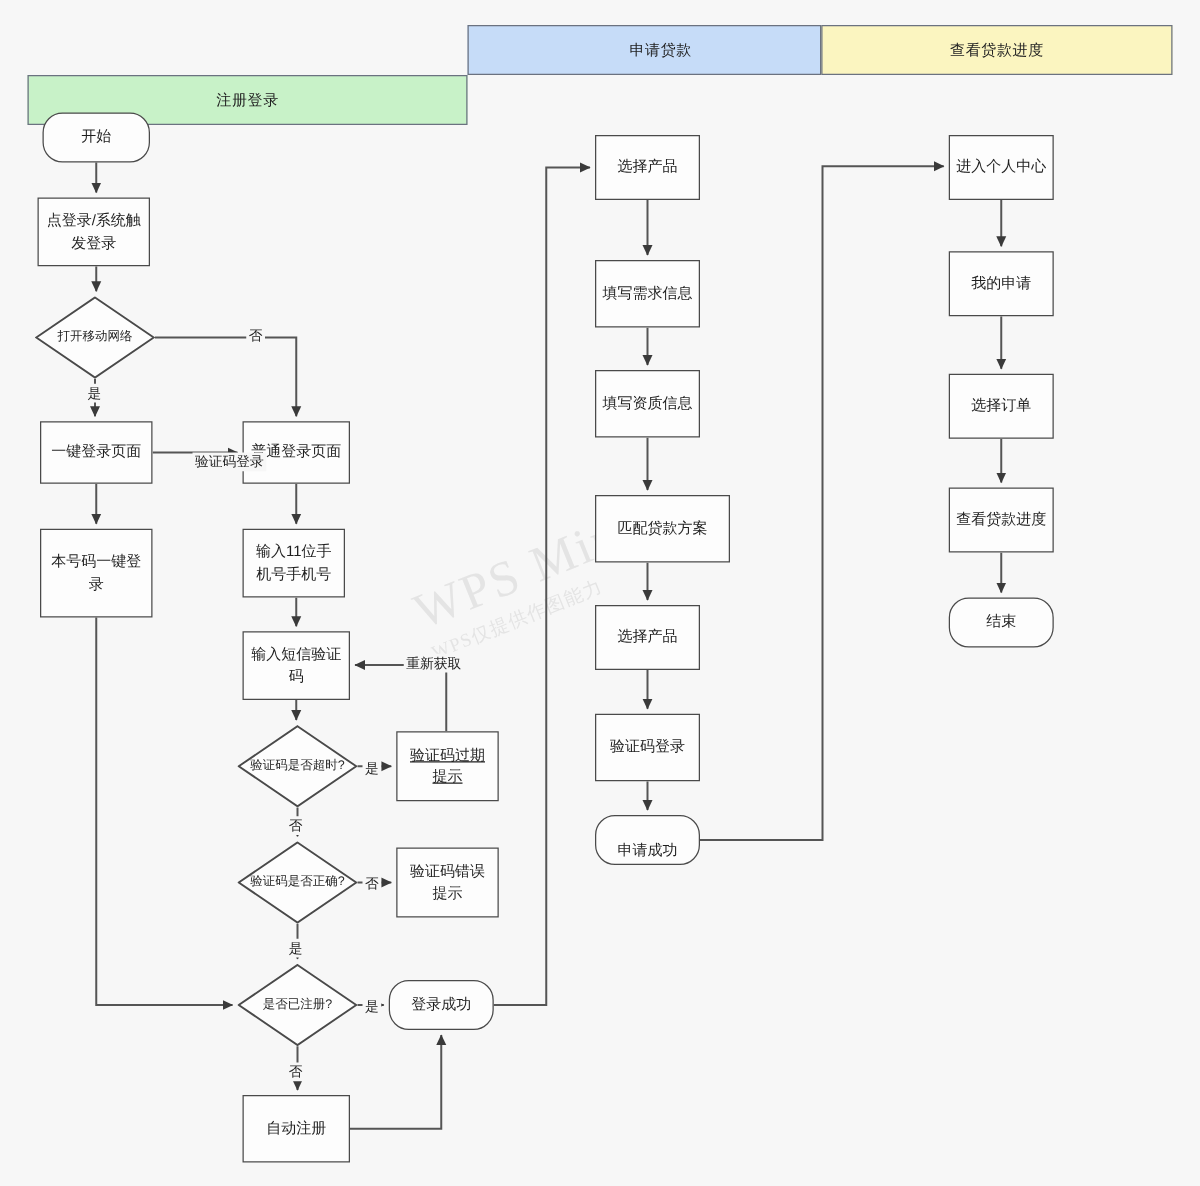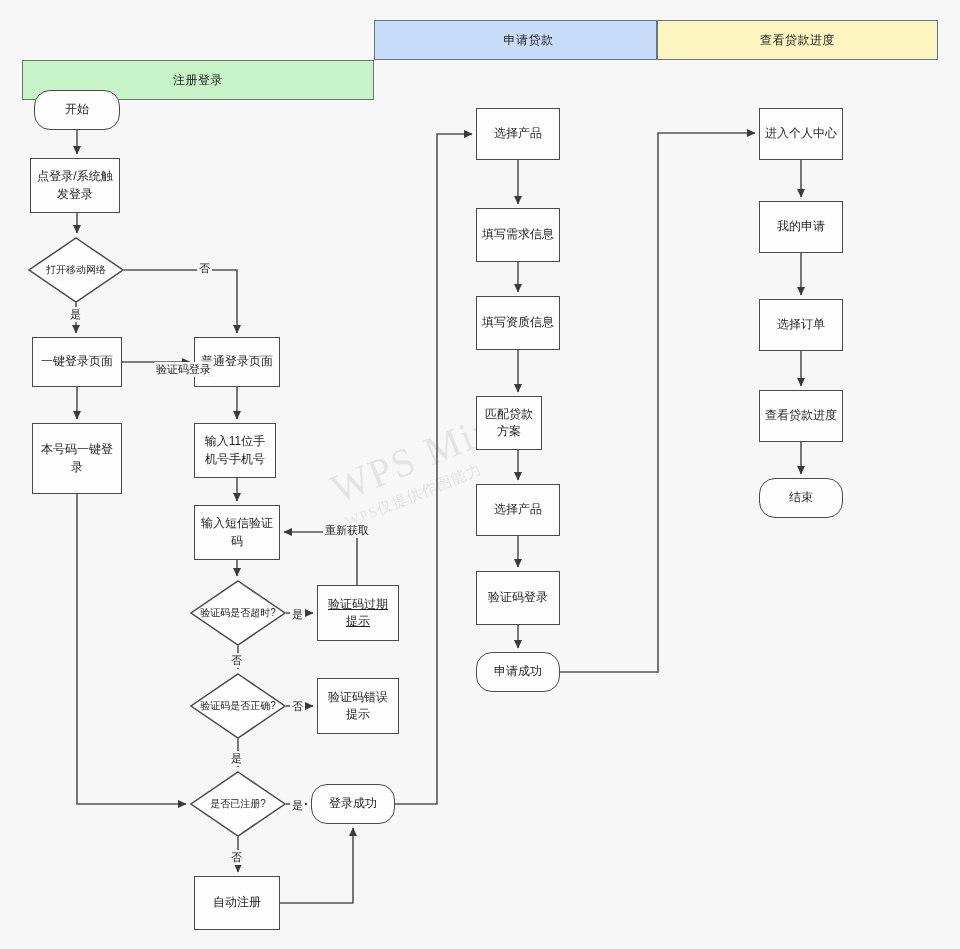--- a/index.html
+++ b/index.html
@@ -185,30 +185,30 @@
       </div>
       <div class="node process" style="left: 476px; top: 108px; width: 84px; height: 52px;">
         <span>选择产品</span>
       </div>
       <div class="node process" style="left: 476px; top: 208px; width: 84px; height: 54px;">
         <span>填写需求信息</span>
       </div>
       <div class="node process" style="left: 476px; top: 296px; width: 84px; height: 54px;">
         <span>填写资质信息</span>
       </div>
-      <div class="node process" style="left: 476px; top: 396px; width: 66px; height: 54px;">
+      <div class="node process" style="left: 476px; top: 396px; width: 108px; height: 54px;">
         <span>匹配贷款方案</span>
       </div>
       <div class="node process" style="left: 476px; top: 484px; width: 84px; height: 52px;">
         <span>选择产品</span>
       </div>
       <div class="node process" style="left: 476px; top: 571px; width: 84px; height: 54px;">
         <span>验证码登录</span>
       </div>
-      <div class="node terminator" style="left: 476px; top: 652px; width: 84px; height: 40px;">
+      <div class="node terminator" style="left: 476px; top: 652px; width: 84px; height: 40px; align-items: flex-end;">
         <span>申请成功</span>
       </div>
       <div class="node process" style="left: 759px; top: 108px; width: 84px; height: 52px;">
         <span>进入个人中心</span>
       </div>
       <div class="node process" style="left: 759px; top: 201px; width: 84px; height: 52px;">
         <span>我的申请</span>
       </div>
       <div class="node process" style="left: 759px; top: 299px; width: 84px; height: 52px;">
         <span>选择订单</span>

